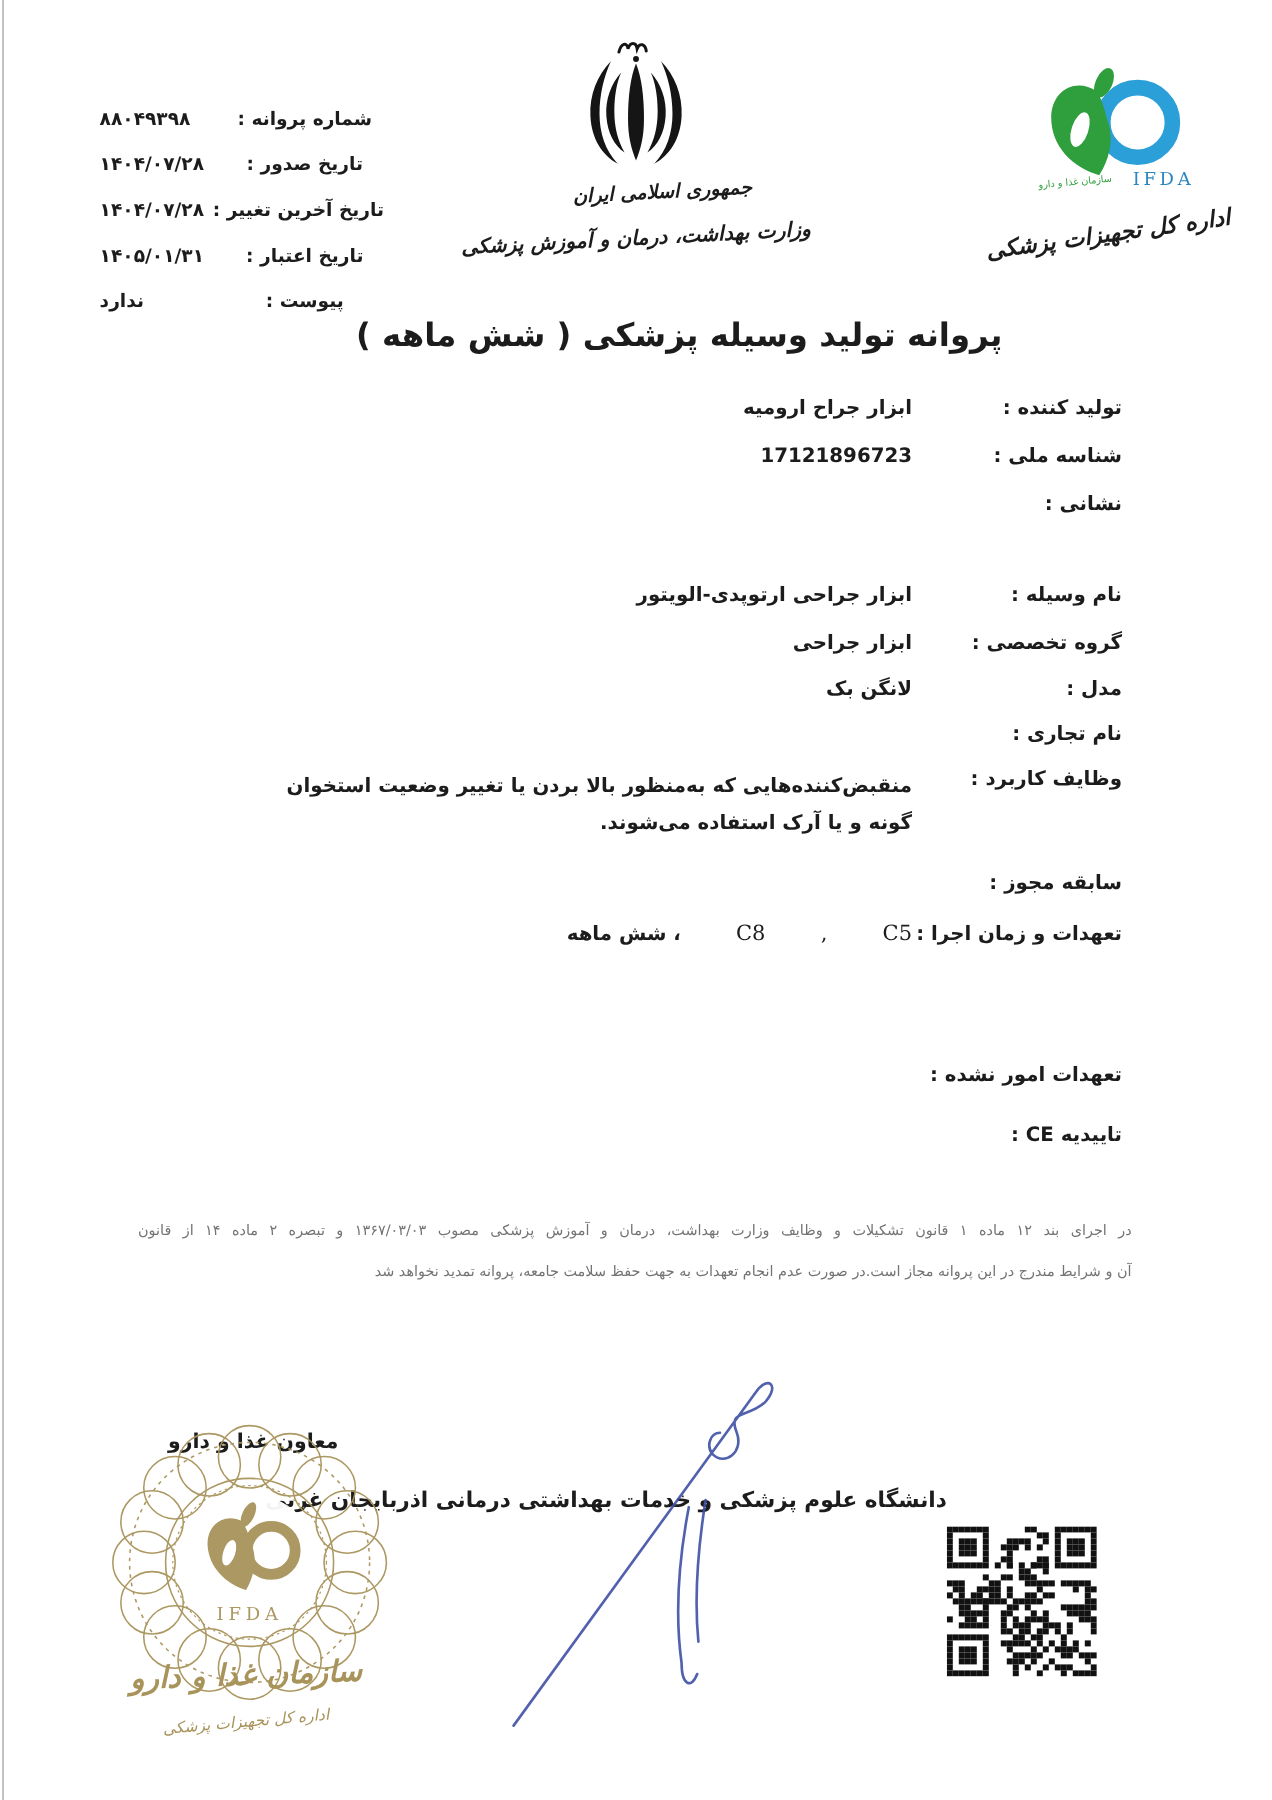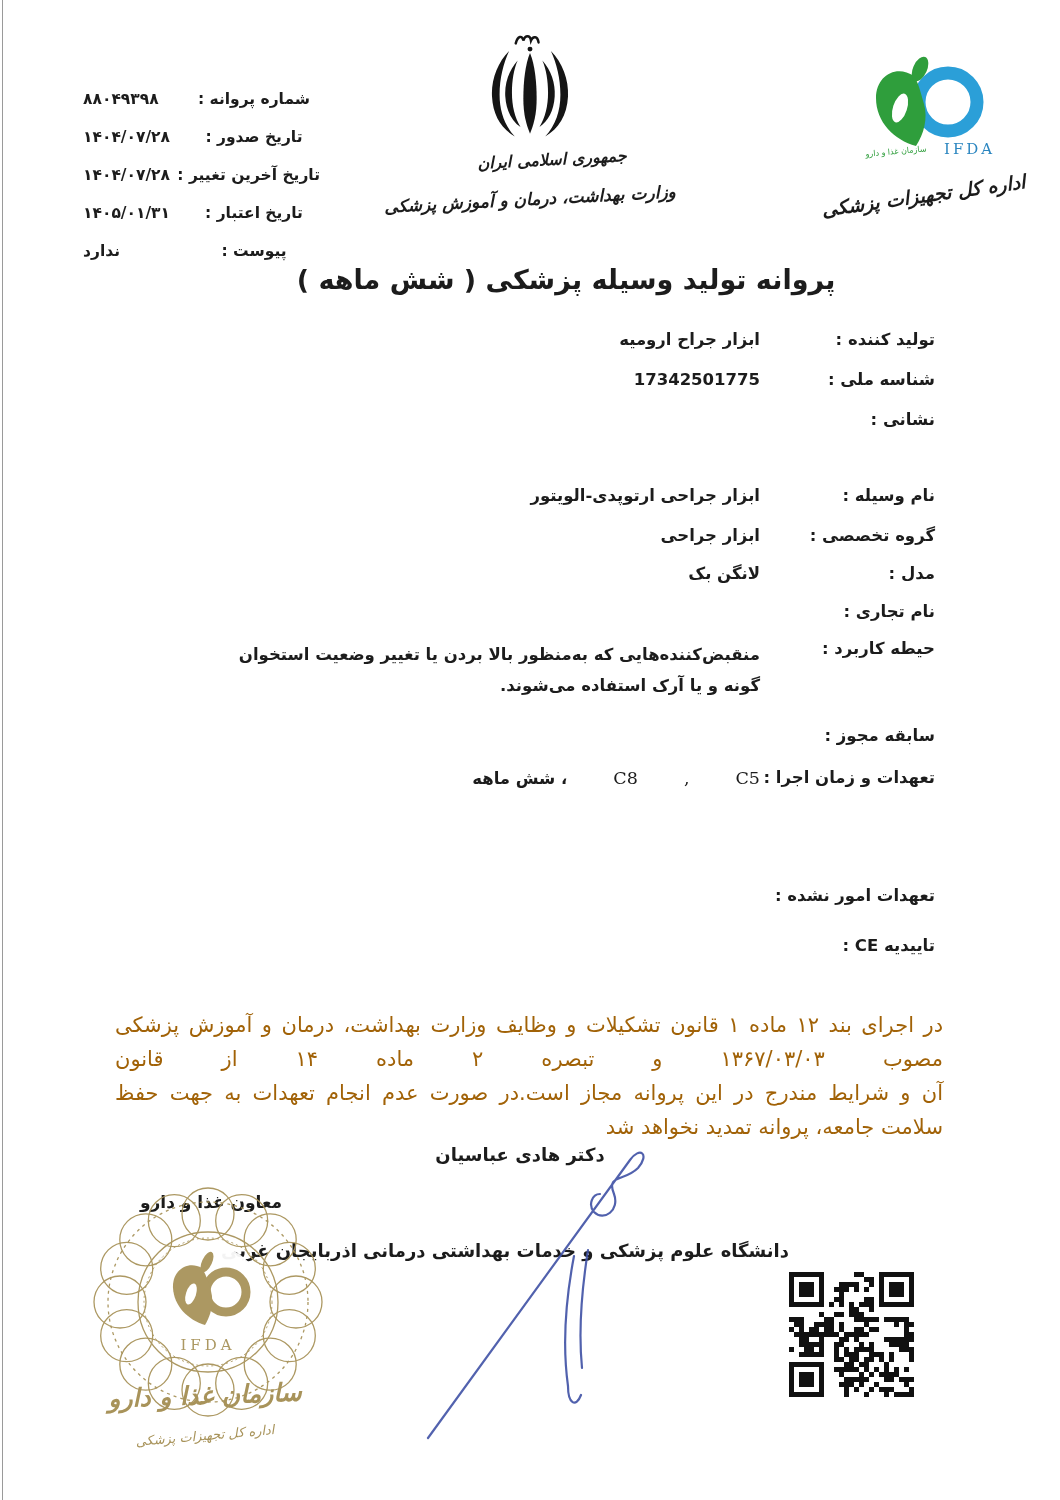--- a/index.html
+++ b/index.html
@@ -36,21 +36,21 @@
            font-weight:bold;white-space:nowrap;}
   .f-value{position:absolute;right:300px;max-width:560px;direction:rtl;text-align:right;
            font-size:16.5px;font-weight:bold;white-space:nowrap;}
   .f-value.wrap{width:535px;white-space:normal;line-height:31px;}
   .commit-row{position:absolute;right:300px;top:768px;display:flex;direction:rtl;gap:46px;
               font-size:16.5px;font-weight:bold;align-items:baseline;}
   .commit-row .code{font-family:"DejaVu Serif",serif;font-size:17.5px;font-weight:normal;}
 
   
   .legal{position:absolute;left:115px;top:1008px;width:828px;direction:rtl;}
-  .legal .pline{font-size:21px;line-height:34px;color:#a16207;text-align:justify;text-align-last:justify;}
+  .legal .pline{font-size:12px;line-height:34px;color:#737373;text-align:justify;text-align-last:justify;}
   .legal .pline:last-child{text-align-last:right;}
 
   
   .sig-name{position:absolute;left:140px;top:1144px;width:760px;direction:rtl;text-align:center;
             font-size:18px;font-weight:bold;}
   .sig-role{position:absolute;left:140px;top:1192px;width:760px;direction:rtl;text-align:left;
             font-size:17px;font-weight:bold;}
   .sig-org{position:absolute;left:110px;top:1240px;width:790px;direction:rtl;text-align:center;
            font-size:18px;font-weight:bold;}
   .sig-ink{position:absolute;left:398px;top:1128px;pointer-events:none;}
@@ -108,37 +108,37 @@
   <div class="ifda-org-small">سازمان غذا و دارو</div>
   <div class="ifda-acronym">IFDA</div>
   <div class="ifda-dept">اداره کل تجهیزات پزشکی</div>
 
   <div class="doc-title">پروانه تولید وسیله پزشکی  (  شش ماهه )</div>
 
   <div class="f-label" style="top:330px">تولید کننده :</div>
   <div class="f-value" style="top:330px">ابزار جراح ارومیه</div>
 
   <div class="f-label" style="top:370px">شناسه ملی :</div>
-  <div class="f-value" style="top:370px">17342501775</div>
+  <div class="f-value" style="top:370px">17121896723</div>
 
   <div class="f-label" style="top:410px">نشانی :</div>
 
   <div class="f-label" style="top:486px">نام وسیله :</div>
   <div class="f-value" style="top:486px">ابزار جراحی ارتوپدی-الویتور</div>
 
   <div class="f-label" style="top:526px">گروه تخصصی :</div>
   <div class="f-value" style="top:526px">ابزار جراحی</div>
 
   <div class="f-label" style="top:564px">مدل :</div>
   <div class="f-value" style="top:564px">لانگن بک</div>
 
   <div class="f-label" style="top:602px">نام تجاری :</div>
   <div class="f-value" style="top:602px"></div>
 
-  <div class="f-label" style="top:639px">حیطه کاربرد :</div>
+  <div class="f-label" style="top:639px">وظایف کاربرد :</div>
   <div class="f-value wrap" style="top:639px">منقبض‌کننده‌هایی که به‌منظور بالا بردن یا تغییر وضعیت استخوان گونه و یا آرک استفاده می‌شوند.</div>
 
   <div class="f-label" style="top:726px">سابقه مجوز :</div>
   <div class="f-value" style="top:726px"></div>
 
   <div class="f-label" style="top:768px">تعهدات و زمان اجرا :</div>
   <div class="commit-row">
     <span class="code">C5</span>
     <span class="code">,</span>
     <span class="code">C8</span>
@@ -146,21 +146,20 @@
   </div>
 
   <div class="f-label" style="top:886px">تعهدات امور نشده :</div>
   <div class="f-label" style="top:936px">تاییدیه CE :</div>
 
   <div class="legal">
     <div class="pline">در اجرای بند ۱۲ ماده ۱ قانون تشکیلات و وظایف وزارت بهداشت، درمان و آموزش پزشکی مصوب ۱۳۶۷/۰۳/۰۳ و تبصره ۲ ماده ۱۴ از قانون</div>
     <div class="pline">آن و شرایط مندرج در این پروانه مجاز است.در صورت عدم انجام تعهدات به جهت حفظ سلامت جامعه، پروانه تمدید نخواهد شد</div>
   </div>
 
-  <div class="sig-name">دکتر هادی عباسیان</div>
   <div class="sig-role">معاون غذا و دارو</div>
   <div class="sig-org">دانشگاه علوم پزشکی و خدمات بهداشتی درمانی اذربایجان غربی</div>
 
   <div class="sig-ink">
     <svg width="260" height="320" viewBox="0 0 260 320">
       <g fill="none" stroke="#3f51a5" stroke-width="2.2" stroke-linecap="round" opacity="0.9">
         <path d="M30,310 L232,32 C242,18 252,26 240,40 C226,54 208,46 216,66 C222,82 206,94 196,84 C190,77 194,66 202,66"></path>
         <path d="M176,128 C168,170 164,215 170,258 C170,276 178,280 183,267"></path>
         <path d="M190,122 C184,160 180,200 184,240"></path>
       </g>

